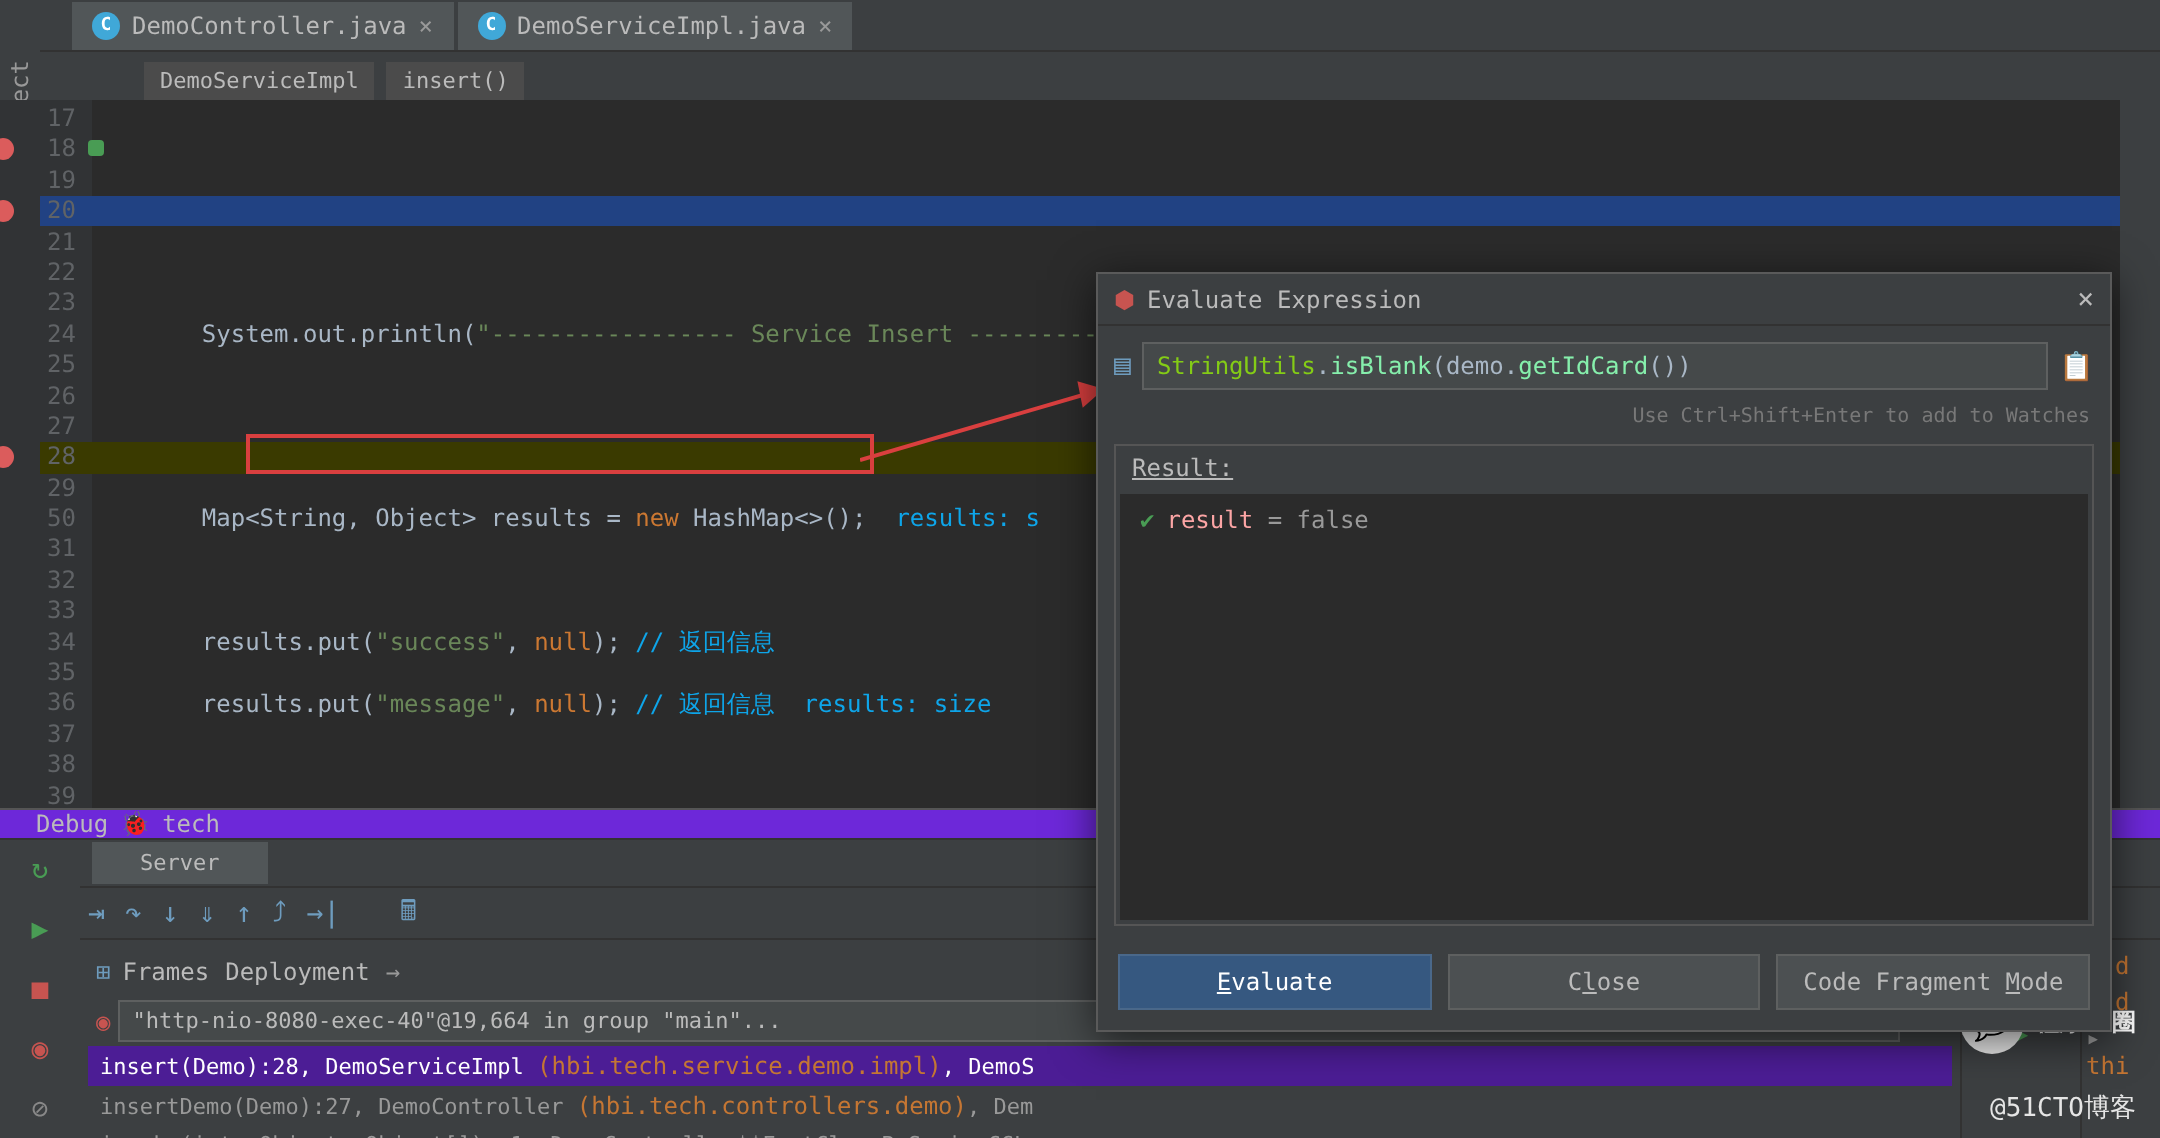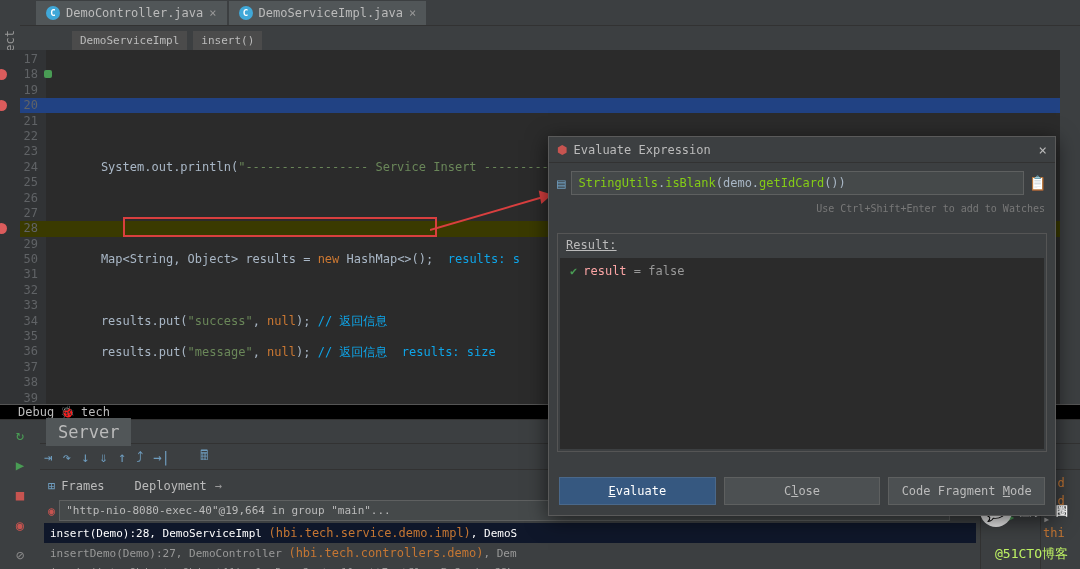--- a/index.html
+++ b/index.html
@@ -16,64 +16,64 @@
 .gutter{width:46px;background:#313335;color:#606366;text-align:right;padding-right:8px;font-size:11px;line-height:15.4px;padding-top:2px}
 .gutter .line{height:15.4px;position:relative}
 .gutter .bp::before{content:'';position:absolute;left:-4px;top:2px;width:11px;height:11px;background:#db5c5c;border-radius:50%}
 .gutter .bp-ok::before{content:'';position:absolute;left:-4px;top:2px;width:11px;height:11px;background:#db5c5c;border-radius:50%}
 .gutter .idx::after{content:'';position:absolute;right:-14px;top:3px;width:8px;height:8px;background:#499c54;border-radius:2px}
 .code{flex:1;padding-left:26px;font-size:12px;line-height:15.4px;padding-top:2px;white-space:pre;overflow:hidden}
 .code .ln{height:15.4px}
 .kw{color:#cc7832}
 .str{color:#6a8759}
 .com{color:#0ea5e9}
-.fn{color:#84cc16}
+.fn{color:#86efac}
 .cur-line{background:#3a3a00;position:absolute;left:20px;right:0;height:15.4px;z-index:0}
 .sel-line{background:#214283;position:absolute;left:20px;right:0;height:15.4px;z-index:0}
 .redbox{border:2px solid #d93f3f;position:absolute}
 .arrow{position:absolute;stroke:#d93f3f;stroke-width:2;fill:none}
 .debug-panel{position:absolute;left:0;bottom:0;right:0;height:165px;background:#3c3f41;border-top:1px solid #555;display:flex;flex-direction:column}
-.debug-head{height:22px;background:#000000;display:flex;align-items:center;padding-left:18px;color:#bbb;font-size:11px;gap:6px;border-bottom:1px solid #323232}
+.debug-head{height:22px;background:#6d28d9;display:flex;align-items:center;padding-left:18px;color:#bbb;font-size:11px;gap:6px;border-bottom:1px solid #323232}
 .debug-body{flex:1;display:flex}
 .db-left{width:40px;background:#3c3f41;display:flex;flex-direction:column;align-items:center;padding-top:4px;gap:8px}
 .db-btn{width:22px;height:22px;display:flex;align-items:center;justify-content:center;color:#499c54;font-size:14px}
 .db-main{flex:1;display:flex;flex-direction:column}
 .db-tabs{height:24px;display:flex;align-items:center;padding-left:6px;border-bottom:1px solid #323232}
-.db-tab{padding:4px 12px;color:#bbb;font-size:17px}
+.db-tab{padding:4px 24px;color:#bbb;font-size:11px}
 .db-tab.active{background:#515658}
 .db-toolbar{height:26px;display:flex;align-items:center;padding-left:4px;gap:10px;border-bottom:1px solid #323232}
 .db-ticon{color:#6e9cbe;font-size:14px}
 .db-content{flex:1;display:flex}
 .frames{flex:1;padding:4px}
 .frames-head{height:24px;display:flex;align-items:center;gap:6px;color:#bbb;font-size:11px;padding-left:4px}
 .frame-row{padding:3px 6px;color:#999;font-size:11px;white-space:nowrap;overflow:hidden;text-overflow:ellipsis}
-.frame-row.sel{background:#0f172a;color:#fff}
+.frame-row.sel{background:#4c1d95;color:#fff}
 .frame-row .em{color:#c57633}
 .output-col{width:60px;border-left:1px solid #323232;display:flex;flex-direction:column;align-items:center;padding-top:4px;gap:4px;color:#bbb;font-size:11px}
 .vars{width:40px;border-left:1px solid #323232;padding:6px 2px;color:#999;font-size:10px}
 .vars .vr{color:#c57633}
 .popup{position:absolute;left:548px;top:136px;width:508px;height:380px;background:#3c3f41;border:1px solid #5a5a5a;box-shadow:0 4px 20px rgba(0,0,0,.6);z-index:100;display:flex;flex-direction:column}
 .popup-title{height:26px;background:#3c3f41;display:flex;align-items:center;padding:0 8px;color:#bbb;font-size:12px;border-bottom:1px solid #323232}
 .popup-title .pt-close{margin-left:auto;color:#bbb;cursor:pointer;font-size:14px}
 .popup-eval{padding:8px;display:flex;align-items:center;gap:6px}
 .popup-eval .eval-icon{color:#6e9cbe;font-size:14px}
 .popup-eval .eval-input{flex:1;background:#45494a;border:1px solid #5e6060;padding:4px 6px;color:#a9b7c6;font-size:12px;font-family:Consolas,monospace}
 .popup-eval .eval-plus{color:#999;font-size:14px;cursor:pointer}
 .popup-hint{text-align:right;padding:0 10px 4px;color:#787878;font-size:10px}
-.popup-result{flex:1;margin:15px 8px;border:1px solid #555;background:#3c3f41;display:flex;flex-direction:column}
+.popup-result{flex:1;margin:4px 8px;border:1px solid #555;background:#3c3f41;display:flex;flex-direction:column}
 .popup-result .res-head{padding:4px 8px;color:#bbb;font-size:12px;text-decoration:underline}
 .popup-result .res-body{flex:1;background:#2b2b2b;margin:2px;padding:6px 10px}
 .res-line{display:flex;align-items:center;gap:6px;color:#999;font-size:12px}
 .res-line .chk{color:#499c54}
 .res-line .rk{color:#fca5a5}
 .popup-btns{display:flex;gap:8px;padding:10px;justify-content:center}
 .pbtn{background:#4c5052;border:1px solid #5e6060;color:#bbb;padding:6px 0;font-size:12px;flex:1;text-align:center;cursor:pointer}
 .pbtn.primary{background:#365880;border-color:#4a688a;color:#fff}
 .right-side{position:absolute;right:0;top:26px;width:20px;height:380px;background:#3c3f41}
-.wm{position:absolute;right:12px;bottom:6px;color:#bef264;font-size:13px}
+.wm{position:absolute;right:12px;bottom:6px;color:#e5e5e5;font-size:13px}
 .wm2{position:absolute;right:12px;bottom:42px;display:flex;align-items:center;gap:6px;color:#fff;font-size:16px;font-weight:bold}
 .wm2 .circ{width:32px;height:32px;background:#e8e8e8;border-radius:50%;display:flex;align-items:center;justify-content:center;font-size:18px}
 .bug-icon{color:#d6a24c;font-size:12px}
 </style>
 </head>
 <body>
 
 <div class="sidetool">
   <div class="vert">1: Project</div>
   <div class="vert">2: Structure</div>
@@ -217,21 +217,21 @@
         <span class="db-ticon">⤴</span>
         <span class="db-ticon">→|</span>
         <span style="width:10px"></span>
         <span class="db-ticon">🖩</span>
       </div>
       <div class="db-content">
         <div class="frames">
           <div class="frames-head">
             <span style="color:#6e9cbe">⊞</span>
             <span>Frames</span>
-            <span style="margin-left:24px">Deployment</span>
+            <span style="margin-left:2px">Deployment</span>
             <span style="margin-left:2px;color:#999">→</span>
           </div>
           <div style="display:flex;align-items:center;gap:4px;padding:2px 4px">
             <span style="color:#c75450">◉</span>
             <select style="flex:1;background:#45494a;border:1px solid #5e6060;color:#bbb;font-size:11px;padding:2px">
               <option>"http-nio-8080-exec-40"@19,664 in group "main"...</option>
             </select>
             <span style="color:#6e9cbe">▼</span>
             <span style="color:#6e9cbe">▽</span>
           </div>

